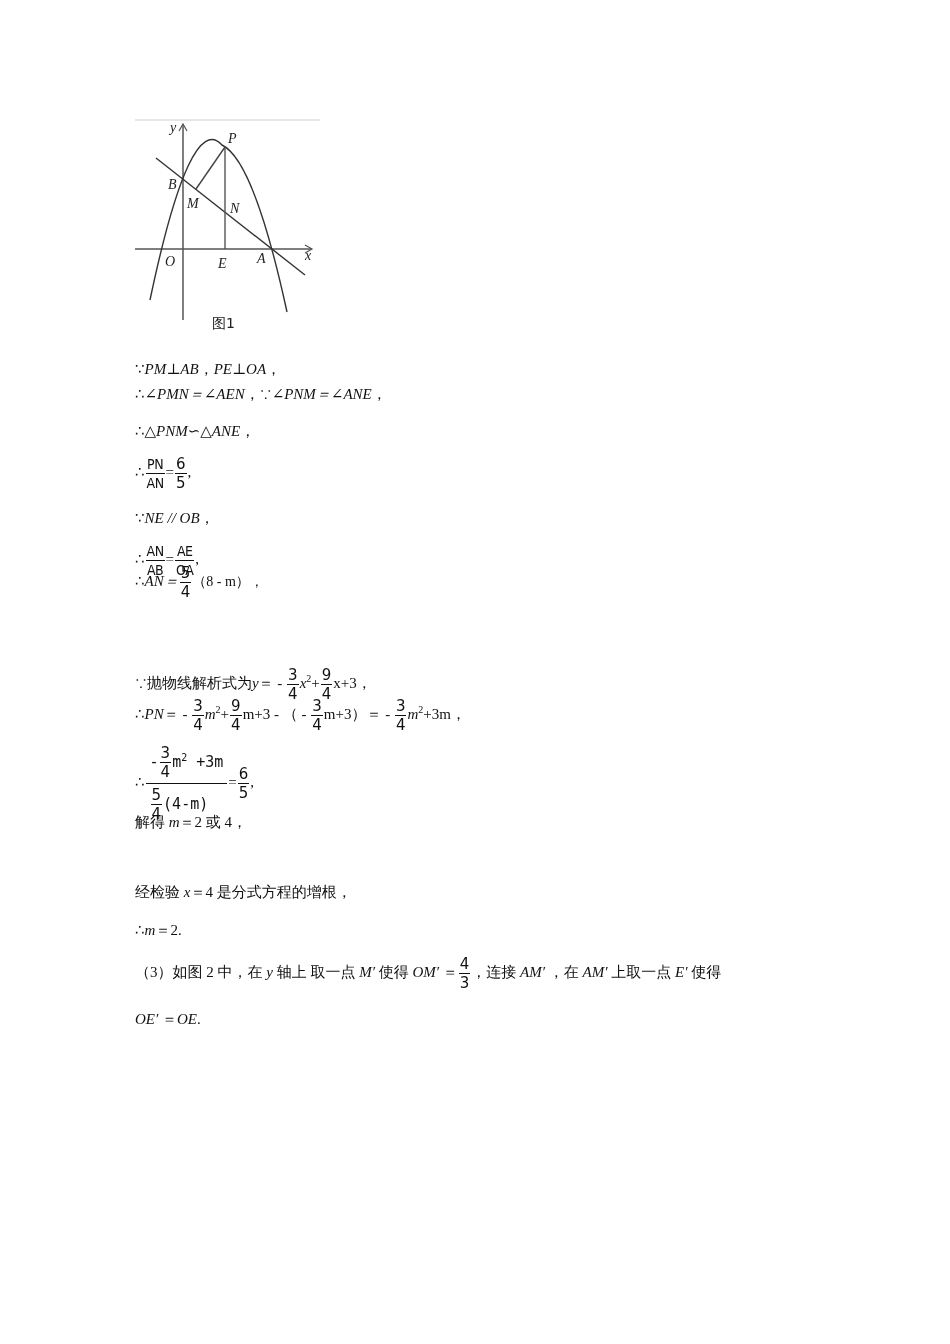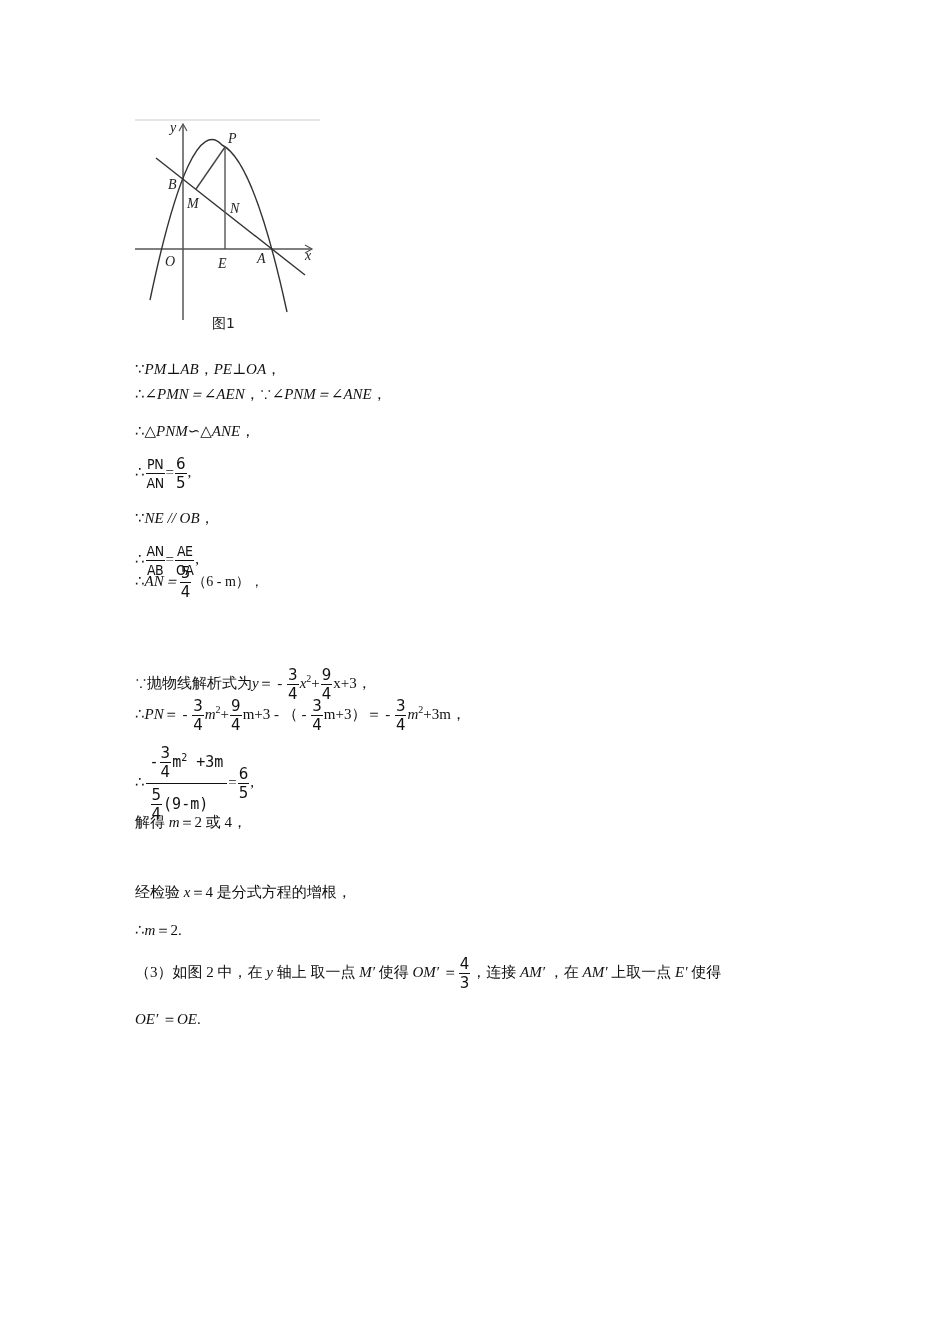--- a/index.html
+++ b/index.html
@@ -73,38 +73,38 @@
 
 <div class="line" style="top:508px;">
   <span>∵</span><span class="it">NE // OB</span><span>，</span>
 </div>
 
 <div class="line" style="top:542px;">
   <span>∴</span><span class="frac cond"><span class="num">AN</span><span class="den">AB</span></span><span>=</span><span class="frac cond"><span class="num">AE</span><span class="den">OA</span></span><span>,</span>
 </div>
 
 <div class="line" style="top:564px;">
-  <span>∴</span><span class="it">AN＝</span><span class="frac"><span class="num">5</span><span class="den">4</span></span><span class="small">（6 - m），</span>
+  <span>∴</span><span class="it">AN＝</span><span class="frac"><span class="num">5</span><span class="den">4</span></span><span class="small">（8 - m），</span>
 </div>
 
 <div class="line" style="top:666px;">
   <span>∵</span><span>抛物线解析式为</span><span class="it">y</span><span>＝ - </span><span class="frac"><span class="num">3</span><span class="den">4</span></span><span class="it">x</span><sup>2</sup><span>+</span><span class="frac"><span class="num">9</span><span class="den">4</span></span><span>x+3，</span>
 </div>
 
 <div class="line" style="top:697px;">
   <span>∴</span><span class="it">PN</span><span>＝ - </span><span class="frac"><span class="num">3</span><span class="den">4</span></span><span class="it">m</span><sup>2</sup><span>+</span><span class="frac"><span class="num">9</span><span class="den">4</span></span><span>m+3 - （ - </span><span class="frac"><span class="num">3</span><span class="den">4</span></span><span>m+3）＝ - </span><span class="frac"><span class="num">3</span><span class="den">4</span></span><span class="it">m</span><sup>2</sup><span>+3m，</span>
 </div>
 
 <div class="line" style="top:744px;">
   <span>∴</span><span class="frac big" style="font-family:'DejaVu Sans Mono',monospace;">
     <span class="num" style="padding:0 4px 2px 4px;">
       <span>-</span><span class="frac"><span class="num">3</span><span class="den">4</span></span><span>m</span><sup>2</sup><span> +3m</span>
     </span>
     <span class="den" style="text-align:left;padding:2px 4px 0 4px;">
-      <span class="frac"><span class="num">5</span><span class="den">4</span></span><span>(9-m)</span>
+      <span class="frac"><span class="num">5</span><span class="den">4</span></span><span>(4-m)</span>
     </span>
   </span><span>=</span><span class="frac"><span class="num">6</span><span class="den">5</span></span><span>,</span>
 </div>
 
 <div class="line" style="top:812px;">
   <span>解得 </span><span class="it">m</span><span>＝2 或 4，</span>
 </div>
 
 <div class="line" style="top:882px;">
   <span>经检验 </span><span class="it">x</span><span>＝4 是分式方程的增根，</span>

